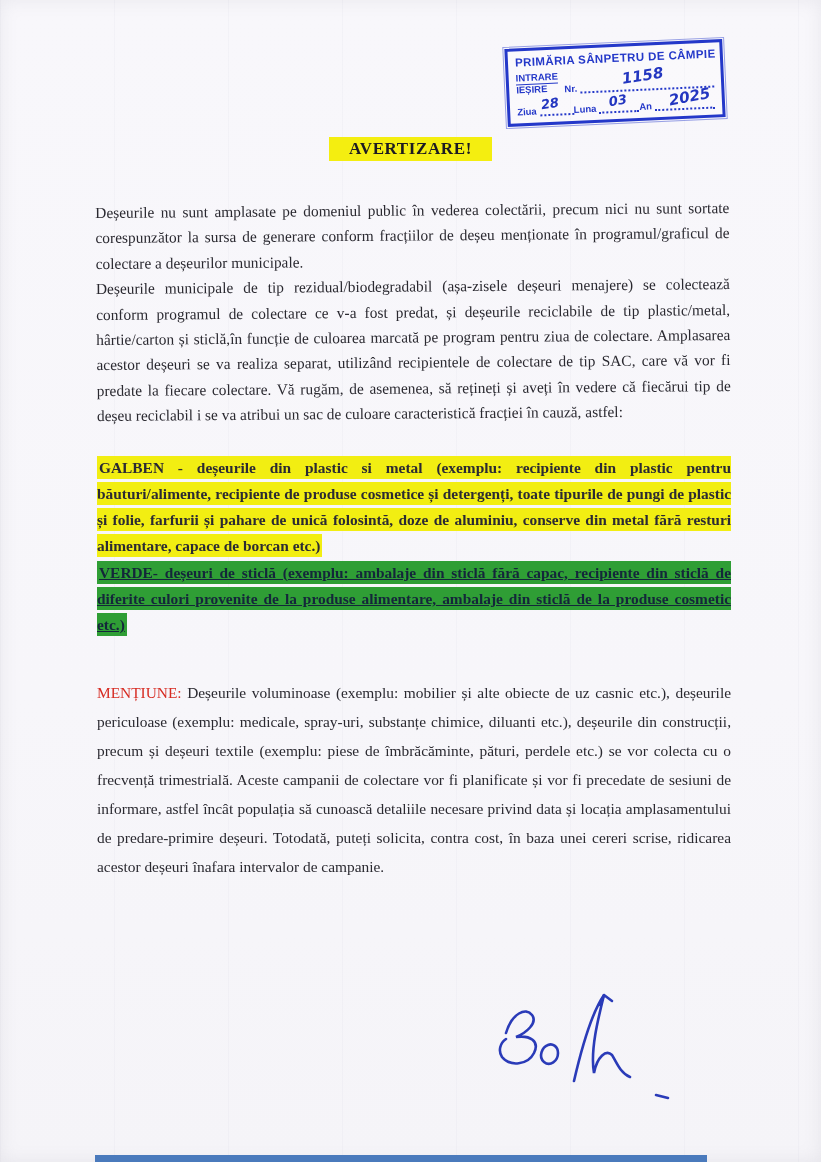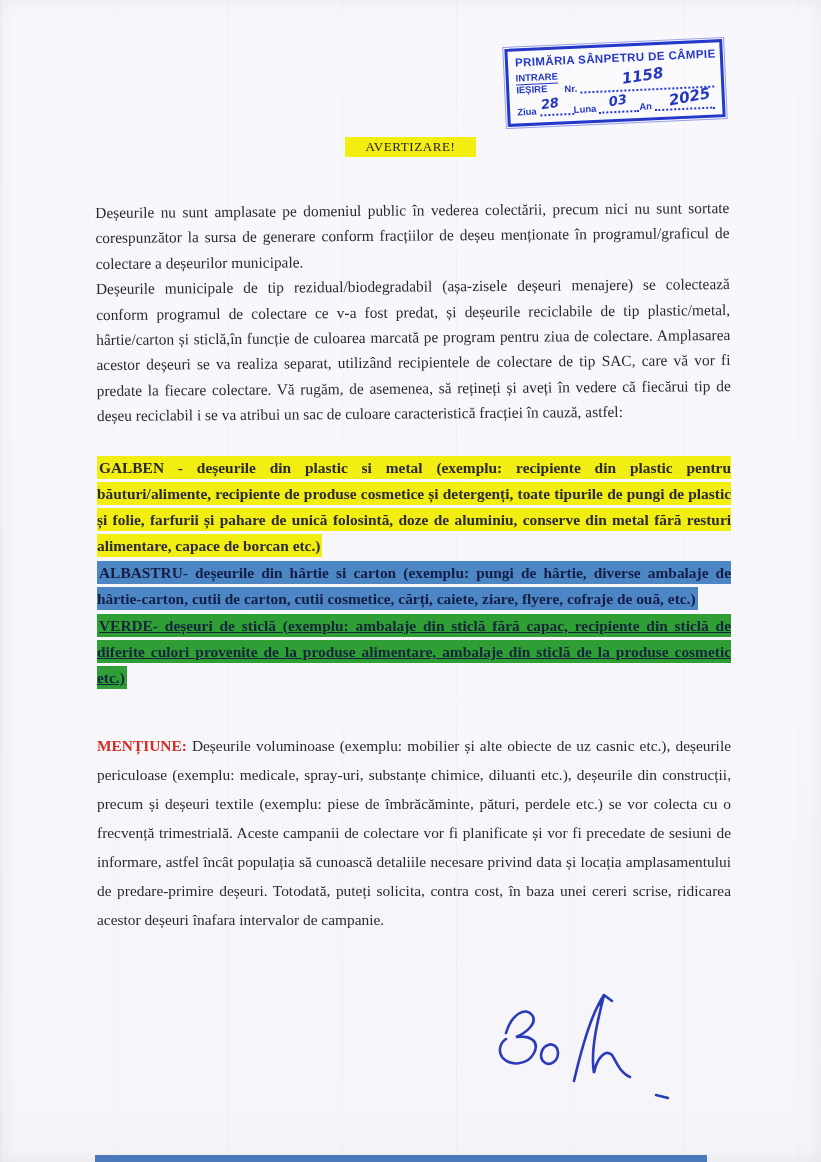--- a/index.html
+++ b/index.html
@@ -52,22 +52,22 @@
   .date-row .lbl{margin:0 3px 0 0;}
   .hand-ziua{font-size:13px;top:-8px;left:24px;}
   .hand-luna{font-size:13px;top:-8px;left:92px;}
   .hand-an{font-size:15px;top:-10px;left:152px;transform:rotate(-8deg);}
   
   .title-wrap{position:absolute;top:137px;left:0;width:100%;text-align:center;}
   .title{
     display:inline-block;
     background:#f4ee10;
     color:#1c1b22;
-    font-weight:normal;
-    font-size:13px;
+    font-weight:bold;
+    font-size:17px;
     letter-spacing:0.6px;
     padding:2px 20px;
   }
   
   p{margin:0;text-align:justify;font-size:15.4px;line-height:25.4px;}
   .tilt{transform:rotate(-0.45deg);transform-origin:left bottom;}
   .fractions{margin-top:26px;line-height:26px;}
   .frac{margin:0 0 1px 0;text-align:justify;font-size:15.4px;line-height:26px;}
   .frac span.hl{padding:3px 2px;font-weight:600;}
   .frac-galben .hl{background:#f2ee12;color:#2b2a33;}
@@ -75,21 +75,21 @@
   .frac-verde .hl{background:#2f9e35;color:#14263a;text-decoration:underline;}
   .warning{
     margin-top:26px;
     color:#d62b22;
     font-weight:bold;
     font-size:15.6px;
     line-height:30px;
     text-align:justify;
   }
   .mention{margin-top:40px;line-height:29px;}
-  .mention .mlabel{color:#d62b22;font-weight:bold;}
+  .mention .mlabel{color:#d62b22;font-weight:normal;}
   
   .signature{position:absolute;left:478px;top:985px;width:210px;height:125px;}
   .signature svg{width:100%;height:100%;}
   
   .bottom-strip{
     position:absolute;left:95px;bottom:0;width:612px;height:7px;
     background:#4a7abc;
   }
 </style>
 </head>
@@ -128,21 +128,20 @@
   </div>
 
   <div class="content">
     <div class="tilt">
       <p>Deșeurile nu sunt amplasate pe domeniul public în vederea colectării, precum nici nu sunt sortate corespunzător la sursa de generare conform fracțiilor de deșeu menționate în programul/graficul de colectare a deșeurilor municipale.</p>
       <p>Deșeurile municipale de tip rezidual/biodegradabil (așa-zisele deșeuri menajere) se colectează conform programul de colectare ce v-a fost predat, și deșeurile reciclabile de tip plastic/metal, hârtie/carton și sticlă,în funcție de culoarea marcată pe program pentru ziua de colectare. Amplasarea acestor deșeuri se va realiza separat, utilizând recipientele de colectare de tip SAC, care vă vor fi predate la fiecare colectare. Vă rugăm, de asemenea, să rețineți și aveți în vedere că fiecărui tip de deșeu reciclabil i se va atribui un sac de culoare caracteristică fracției în cauză, astfel:</p>
     </div>
 
     <div class="fractions">
       <p class="frac frac-galben"><span class="hl">GALBEN - deșeurile din plastic si metal (exemplu: recipiente din plastic pentru băuturi/alimente, recipiente de produse cosmetice și detergenți, toate tipurile de pungi de plastic și folie, farfurii și pahare de unică folosintă, doze de aluminiu, conserve din metal fără resturi alimentare, capace de borcan etc.)</span></p>
-      <p class="frac frac-albastru"><span class="hl">ALBASTRU- deșeurile din hârtie si carton (exemplu: pungi de hârtie, diverse ambalaje de hârtie-carton, cutii de carton, cutii cosmetice, cărți, caiete, ziare, flyere, cofraje de ouă, etc.)</span></p>
       <p class="frac frac-verde"><span class="hl">VERDE- deșeuri de sticlă (exemplu: ambalaje din sticlă fără capac, recipiente din sticlă de diferite culori provenite de la produse alimentare, ambalaje din sticlă de la produse cosmetic etc.)</span></p>
     </div>
 
 
     <p class="mention"><span class="mlabel">MENȚIUNE:</span><span> Deșeurile voluminoase (exemplu: mobilier și alte obiecte de uz casnic etc.), deșeurile periculoase (exemplu: medicale, spray-uri, substanțe chimice, diluanti etc.), deșeurile din construcții, precum și deșeuri textile (exemplu: piese de îmbrăcăminte, pături, perdele etc.) se vor colecta cu o frecvență trimestrială. Aceste campanii de colectare vor fi planificate și vor fi precedate de sesiuni de informare, astfel încât populația să cunoască detaliile necesare privind data și locația amplasamentului de predare-primire deșeuri.  Totodată, puteți solicita, contra cost, în baza unei cereri scrise, ridicarea acestor deșeuri înafara intervalor de campanie.</span></p>
   </div>
 
   <div class="signature">
     <svg viewBox="0 0 210 125">
       <g fill="none" stroke="#2a3bb8" stroke-width="2.6" stroke-linecap="round">

